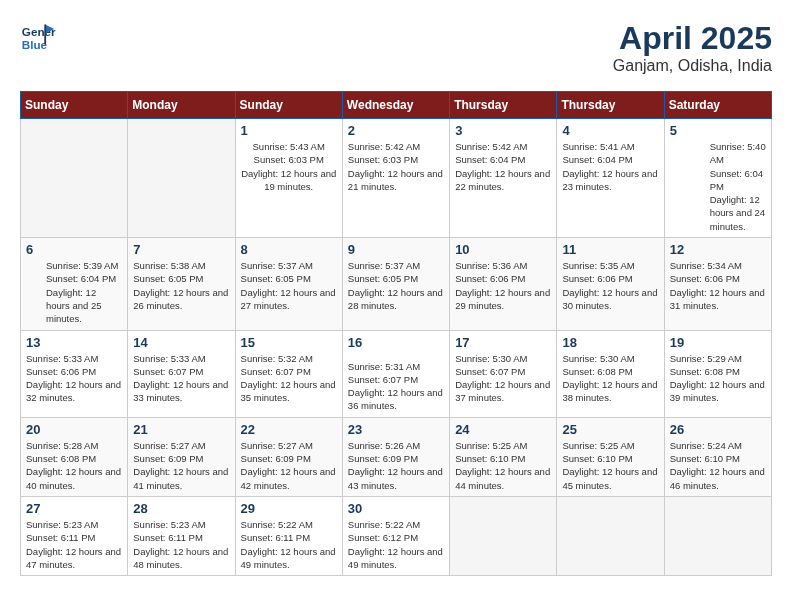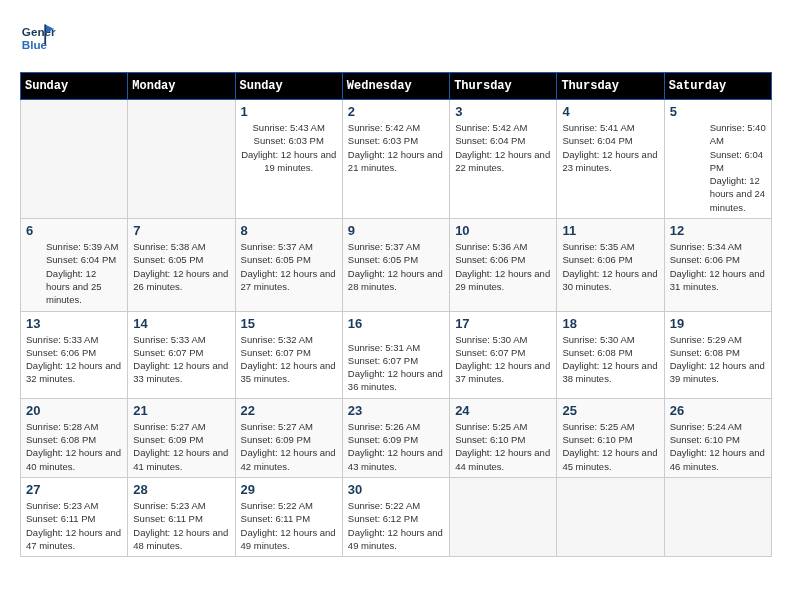--- a/index.html
+++ b/index.html
@@ -36,28 +36,27 @@
     .title-location {
       font-size: 16px;
       color: #333;
     }
     .calendar {
       width: 100%;
       border-collapse: collapse;
       border: 1px solid #ccc;
     }
     .calendar th {
-      background: #000000;
+      background: #7f1d1d;
       color: #fff;
       font-size: 12px;
       font-weight: bold;
       padding: 6px 4px;
       text-align: left;
       border: 1px solid #1a5aaa;
-      font-family: Liberation Mono, monospace;
     }
     .calendar td {
       vertical-align: top;
       border: 1px solid #ccc;
       padding: 4px 5px;
       width: 107px;
       min-height: 80px;
       font-size: 10px;
       color: #333;
       background: #fff;
@@ -87,20 +86,22 @@
     <svg class="logo-icon" viewBox="0 0 40 40" xmlns="http://www.w3.org/2000/svg">
 
       <text x="2" y="18" font-size="13" font-weight="bold" fill="#1a3a5c" font-family="Arial">General</text>
       <text x="2" y="32" font-size="13" font-weight="bold" fill="#2a6ebb" font-family="Arial">Blue</text>
 
       <polygon points="28,5 38,10 28,15" fill="#2a6ebb"></polygon>
       <rect x="27" y="5" width="2" height="22" fill="#1a3a5c"></rect>
     </svg>
   </div>
   <div class="title-block">
+    <div class="title-month">April 2025</div>
+    <div class="title-location">Ganjam, Odisha, India</div>
   </div>
 </div>
 
 <table class="calendar">
   <thead>
     <tr>
     <th>Sunday</th>
         <th>Monday</th>
         <th>Sunday</th>
         <th>Wednesday</th>

